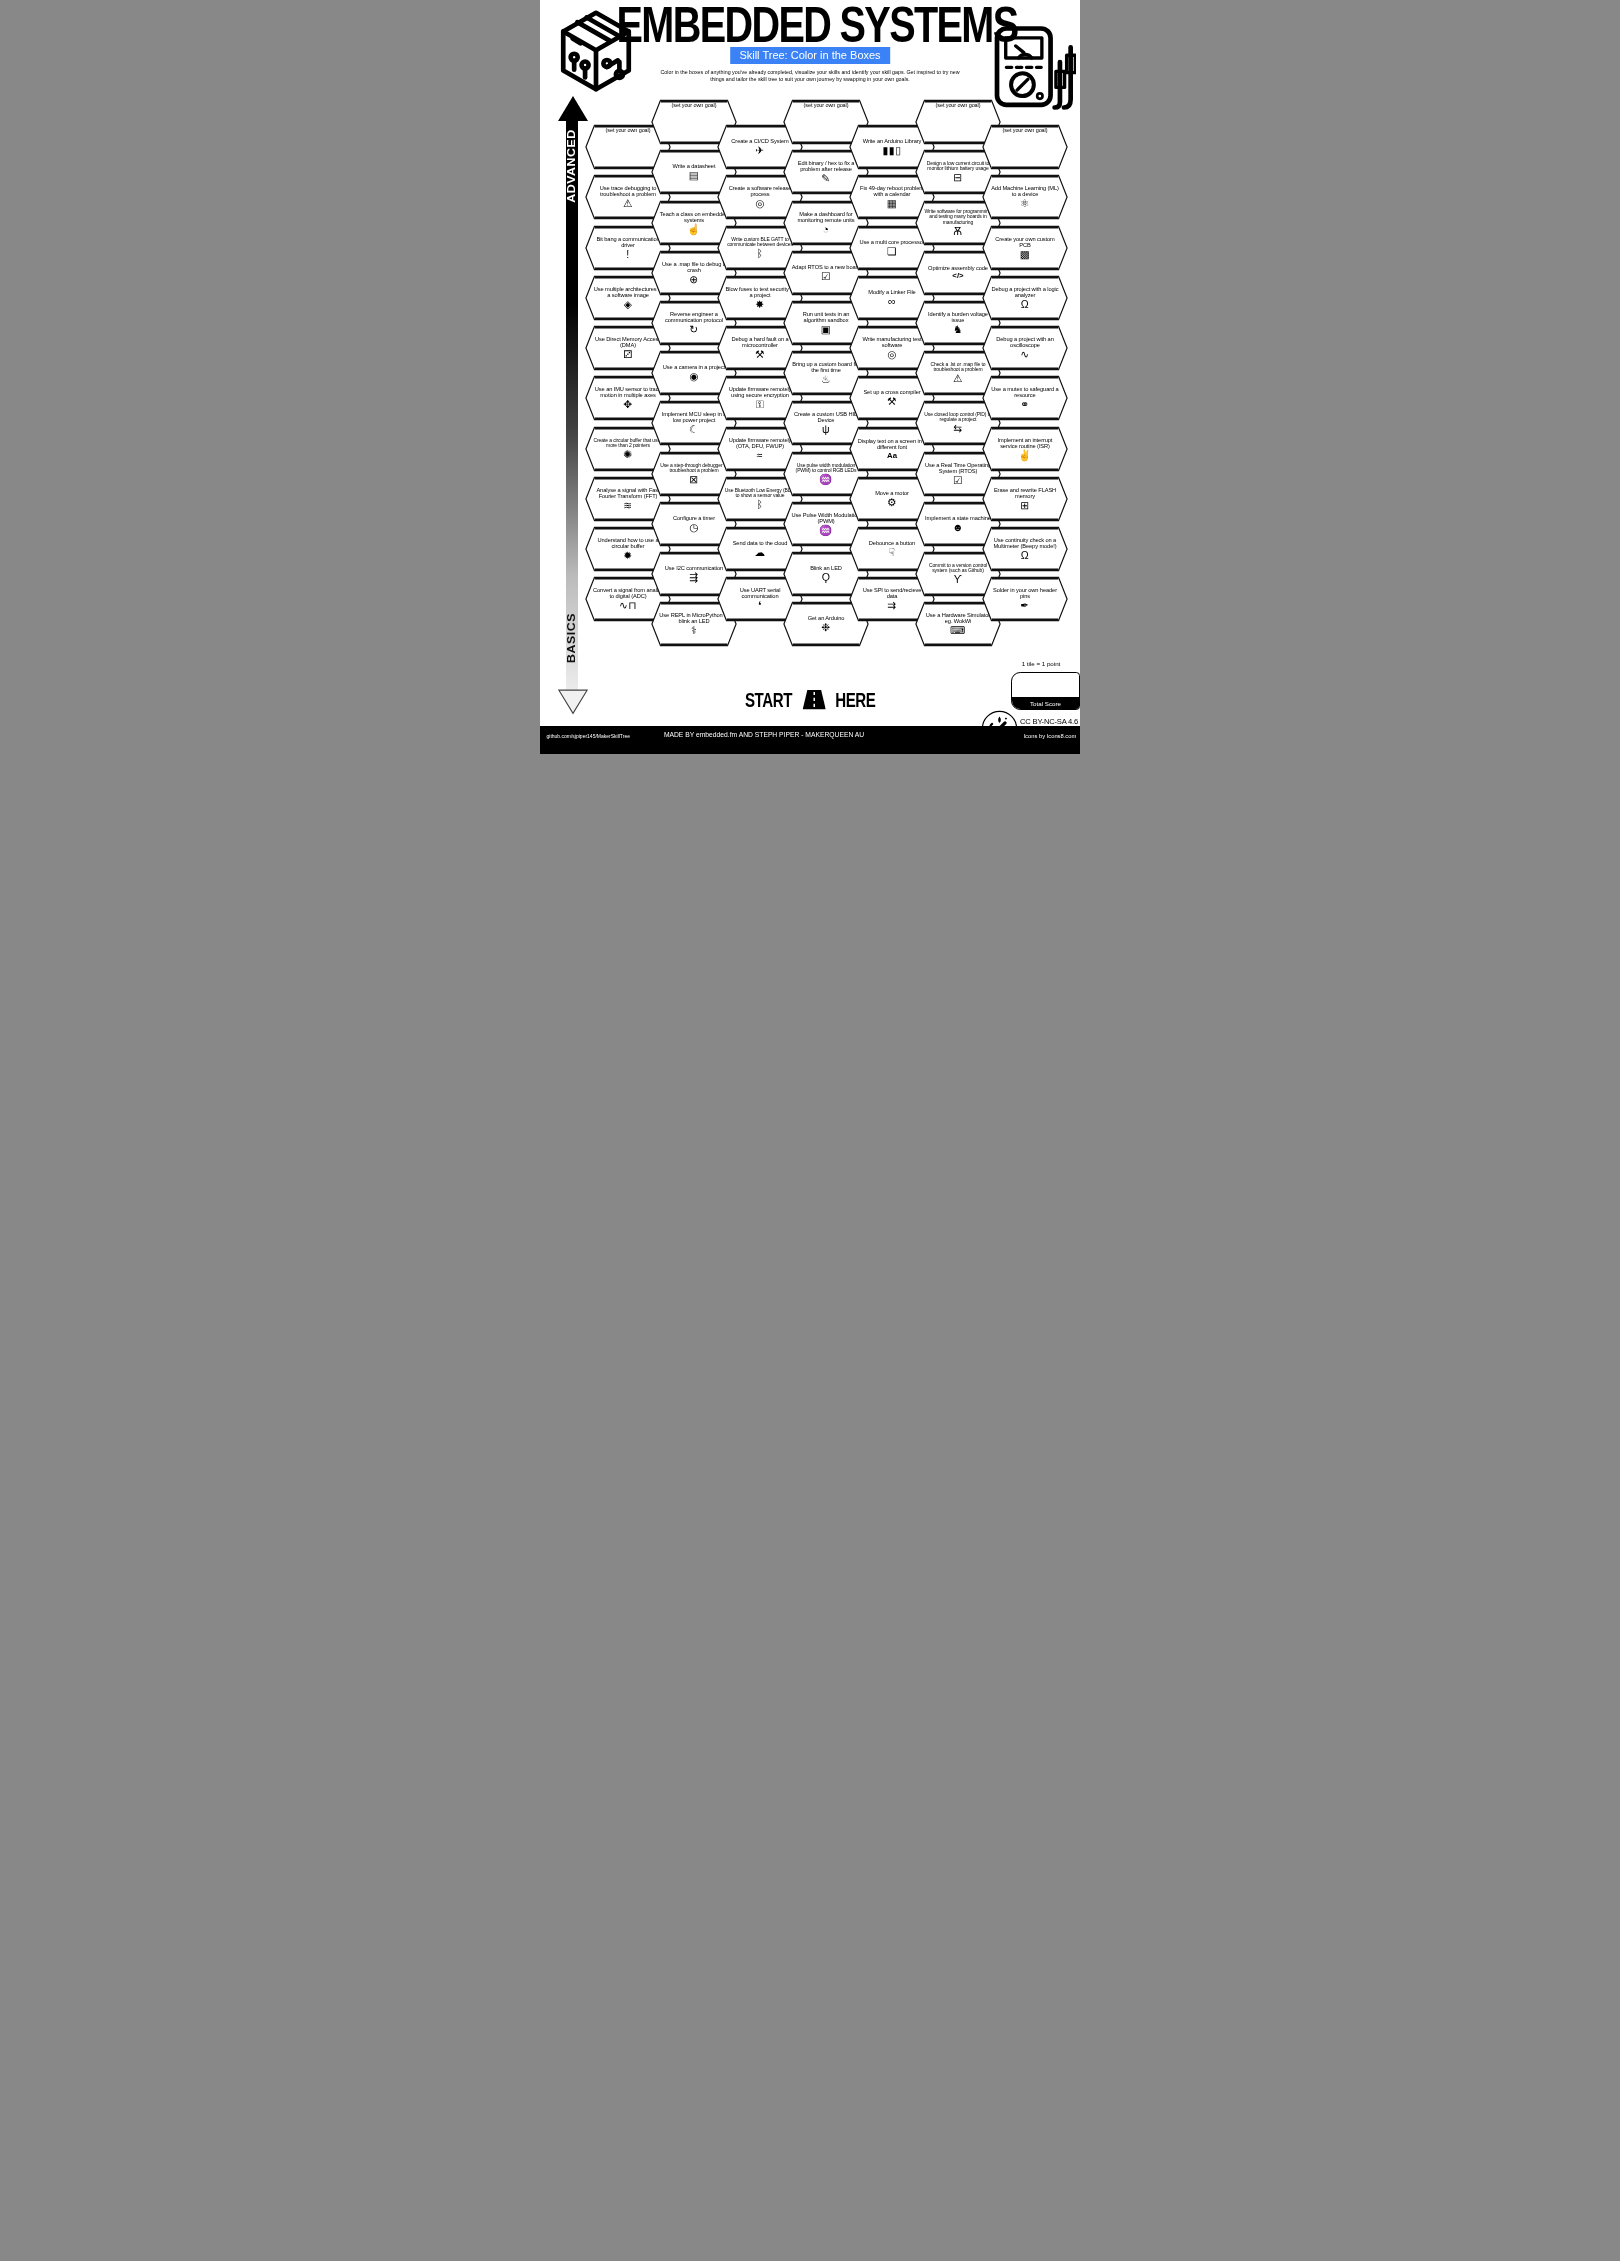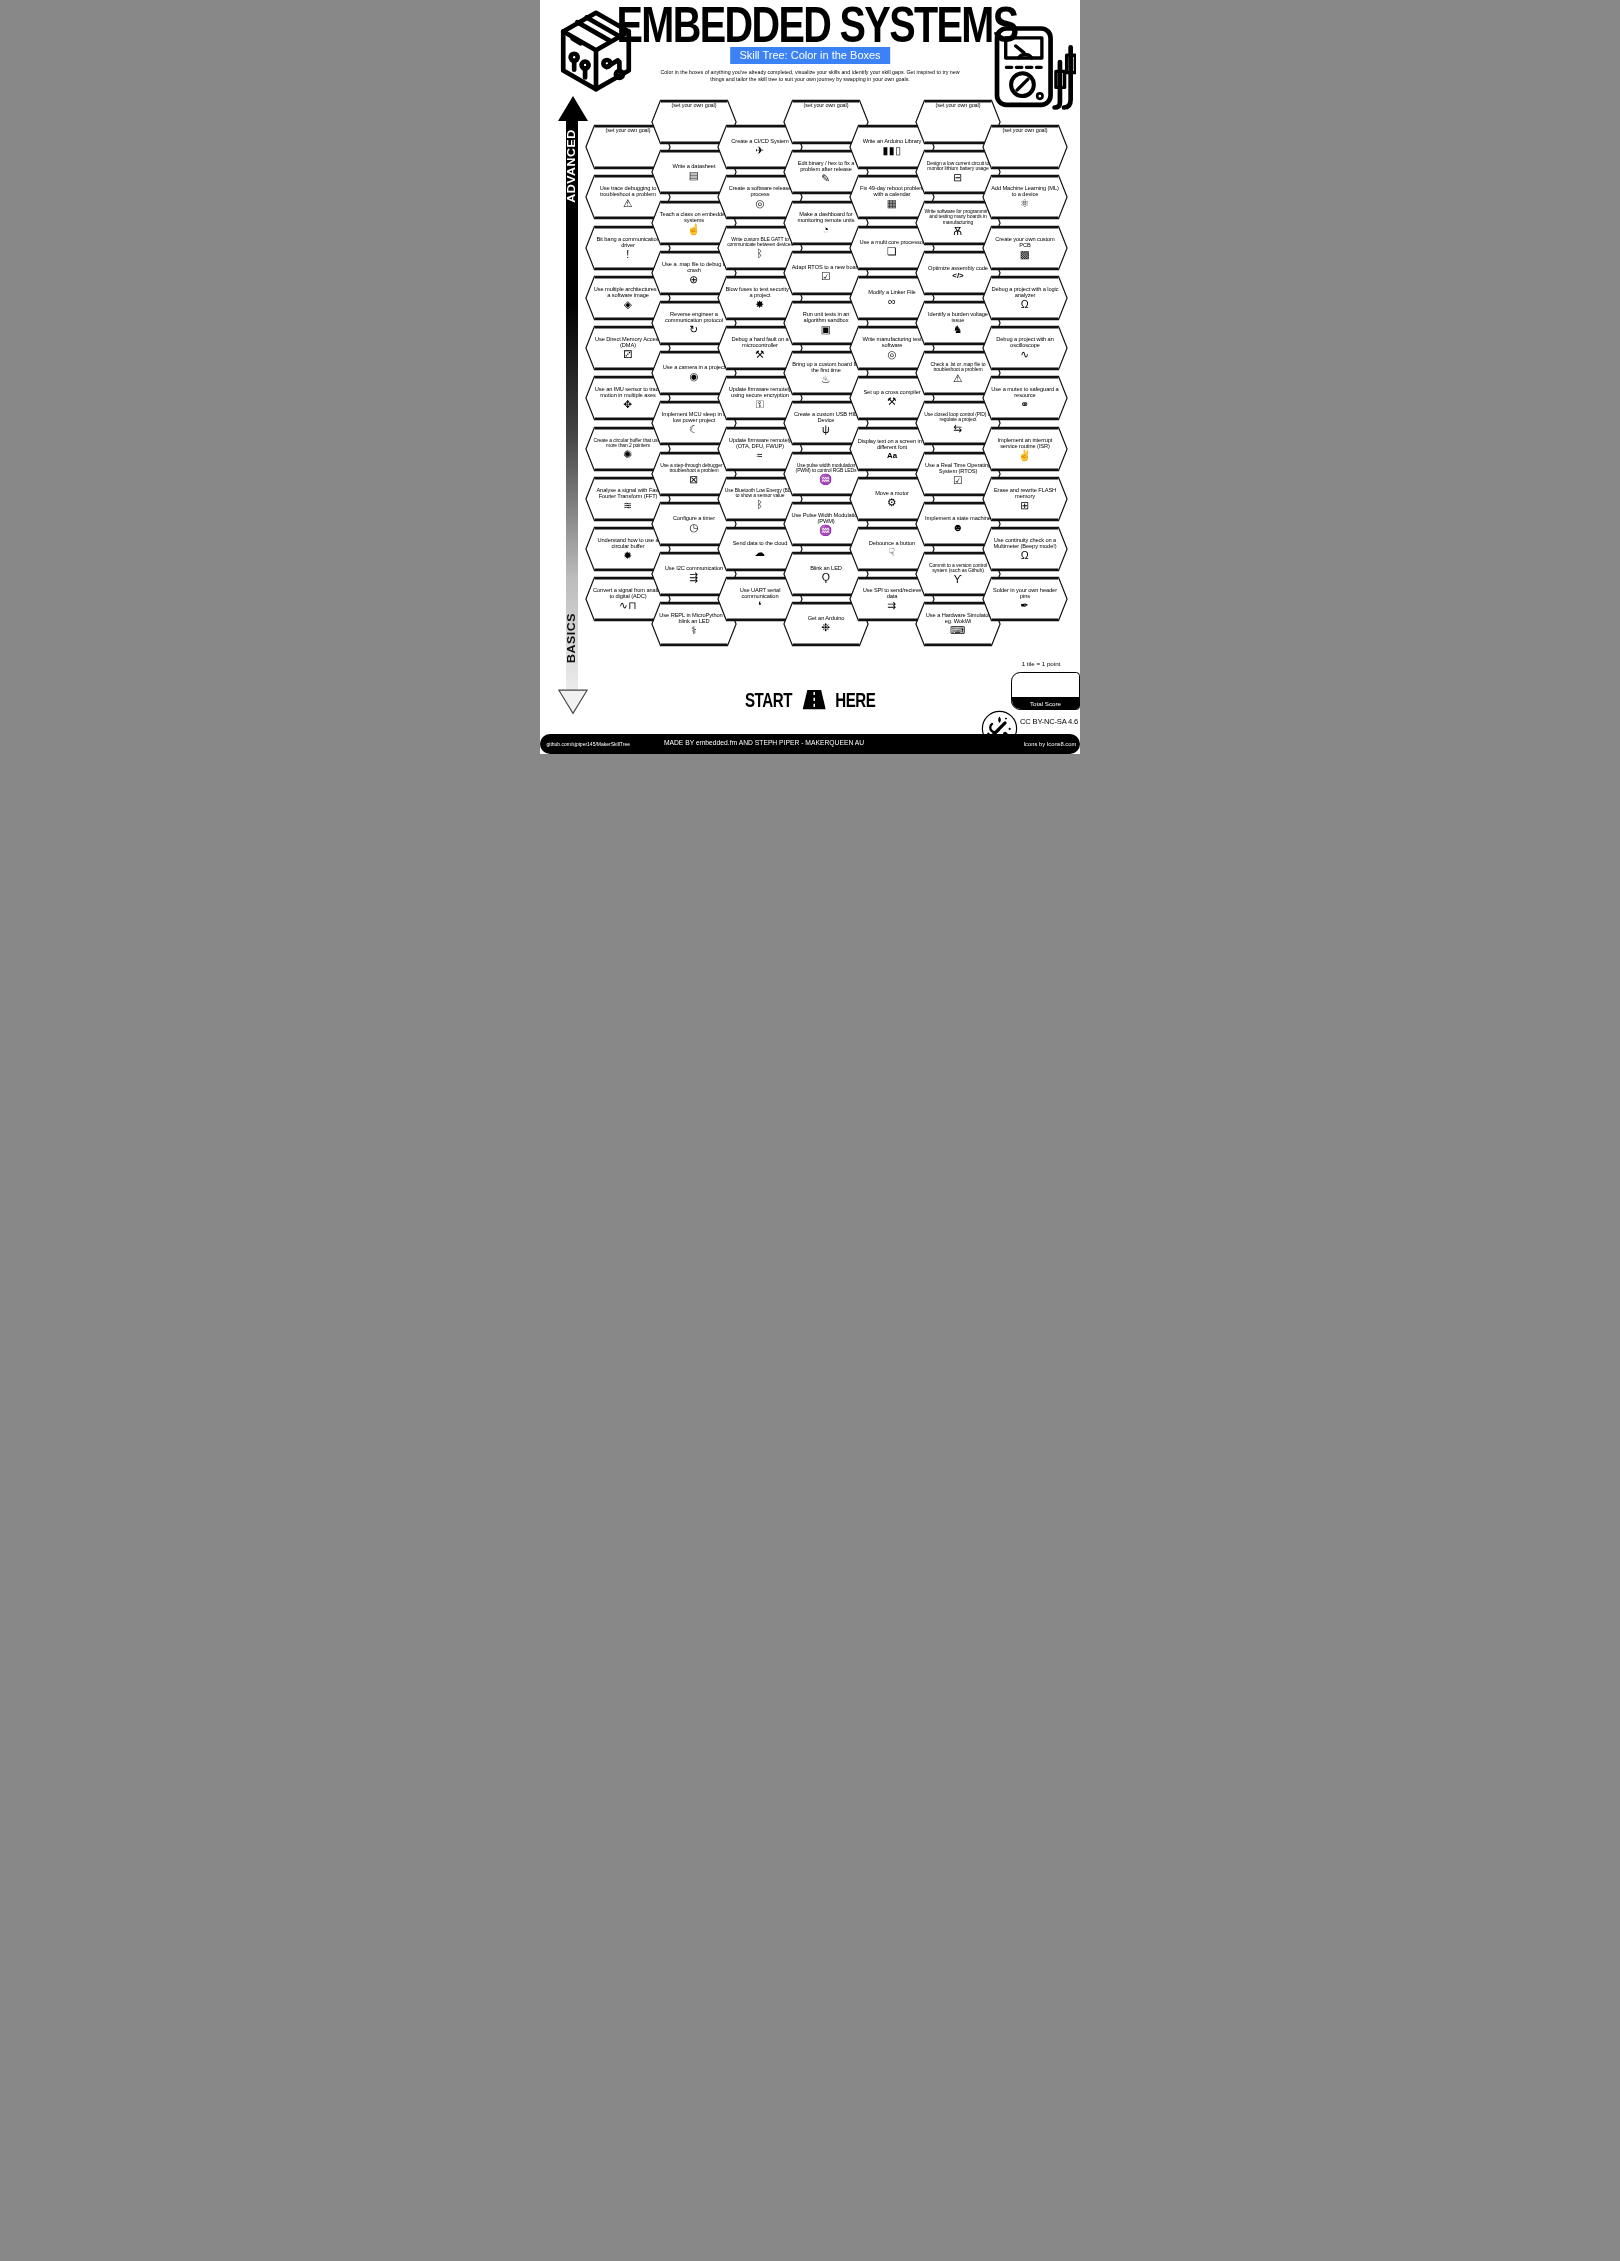--- a/index.html
+++ b/index.html
@@ -45,21 +45,21 @@
   .name-row{position:absolute;top:707px;left:54px;font-size:11px;margin-top:38px;}
   .name-line{display:inline-block;width:119px;border-bottom:1.2px solid #000;height:6.5px;margin-left:2.8px;}
   .tile-note{position:absolute;top:660px;left:463px;width:76px;text-align:center;font-size:6.2px;}
   .score-box{position:absolute;top:672px;left:471px;width:69px;height:38px;background:#fff;
      border:1.4px solid #000;border-radius:9.2px 3.7px 3.7px 9.2px;box-sizing:border-box;overflow:hidden;}
   .score-bar{position:absolute;left:0;right:0;bottom:0;height:12px;background:#000;color:#fff;
      display:flex;align-items:center;justify-content:center;font-size:6.2px;}
   .badge{position:absolute;top:710px;left:441px;}
   .license{position:absolute;top:717px;left:478px;width:60px;text-align:right;font-size:7.6px;
            letter-spacing:-0.2px;}
-  .footer{position:absolute;left:0;right:0;bottom:0;height:20px;background:#000;color:#fff;border-radius:10px;}
+  .footer{position:absolute;left:0;right:0;bottom:0;height:28px;background:#000;color:#fff;}
   .footer .repo{position:absolute;left:6.5px;top:6.5px;font-size:5px;}
   .footer .credit{position:absolute;left:0;right:92px;top:5px;text-align:center;font-size:7.1px;
                   letter-spacing:0;transform:scale(0.95,1);}
   .footer .icons-credit{position:absolute;right:3.7px;top:7px;font-size:5.8px;}
 </style>
 </head>
 <body>
 
 <div class="page">
 

